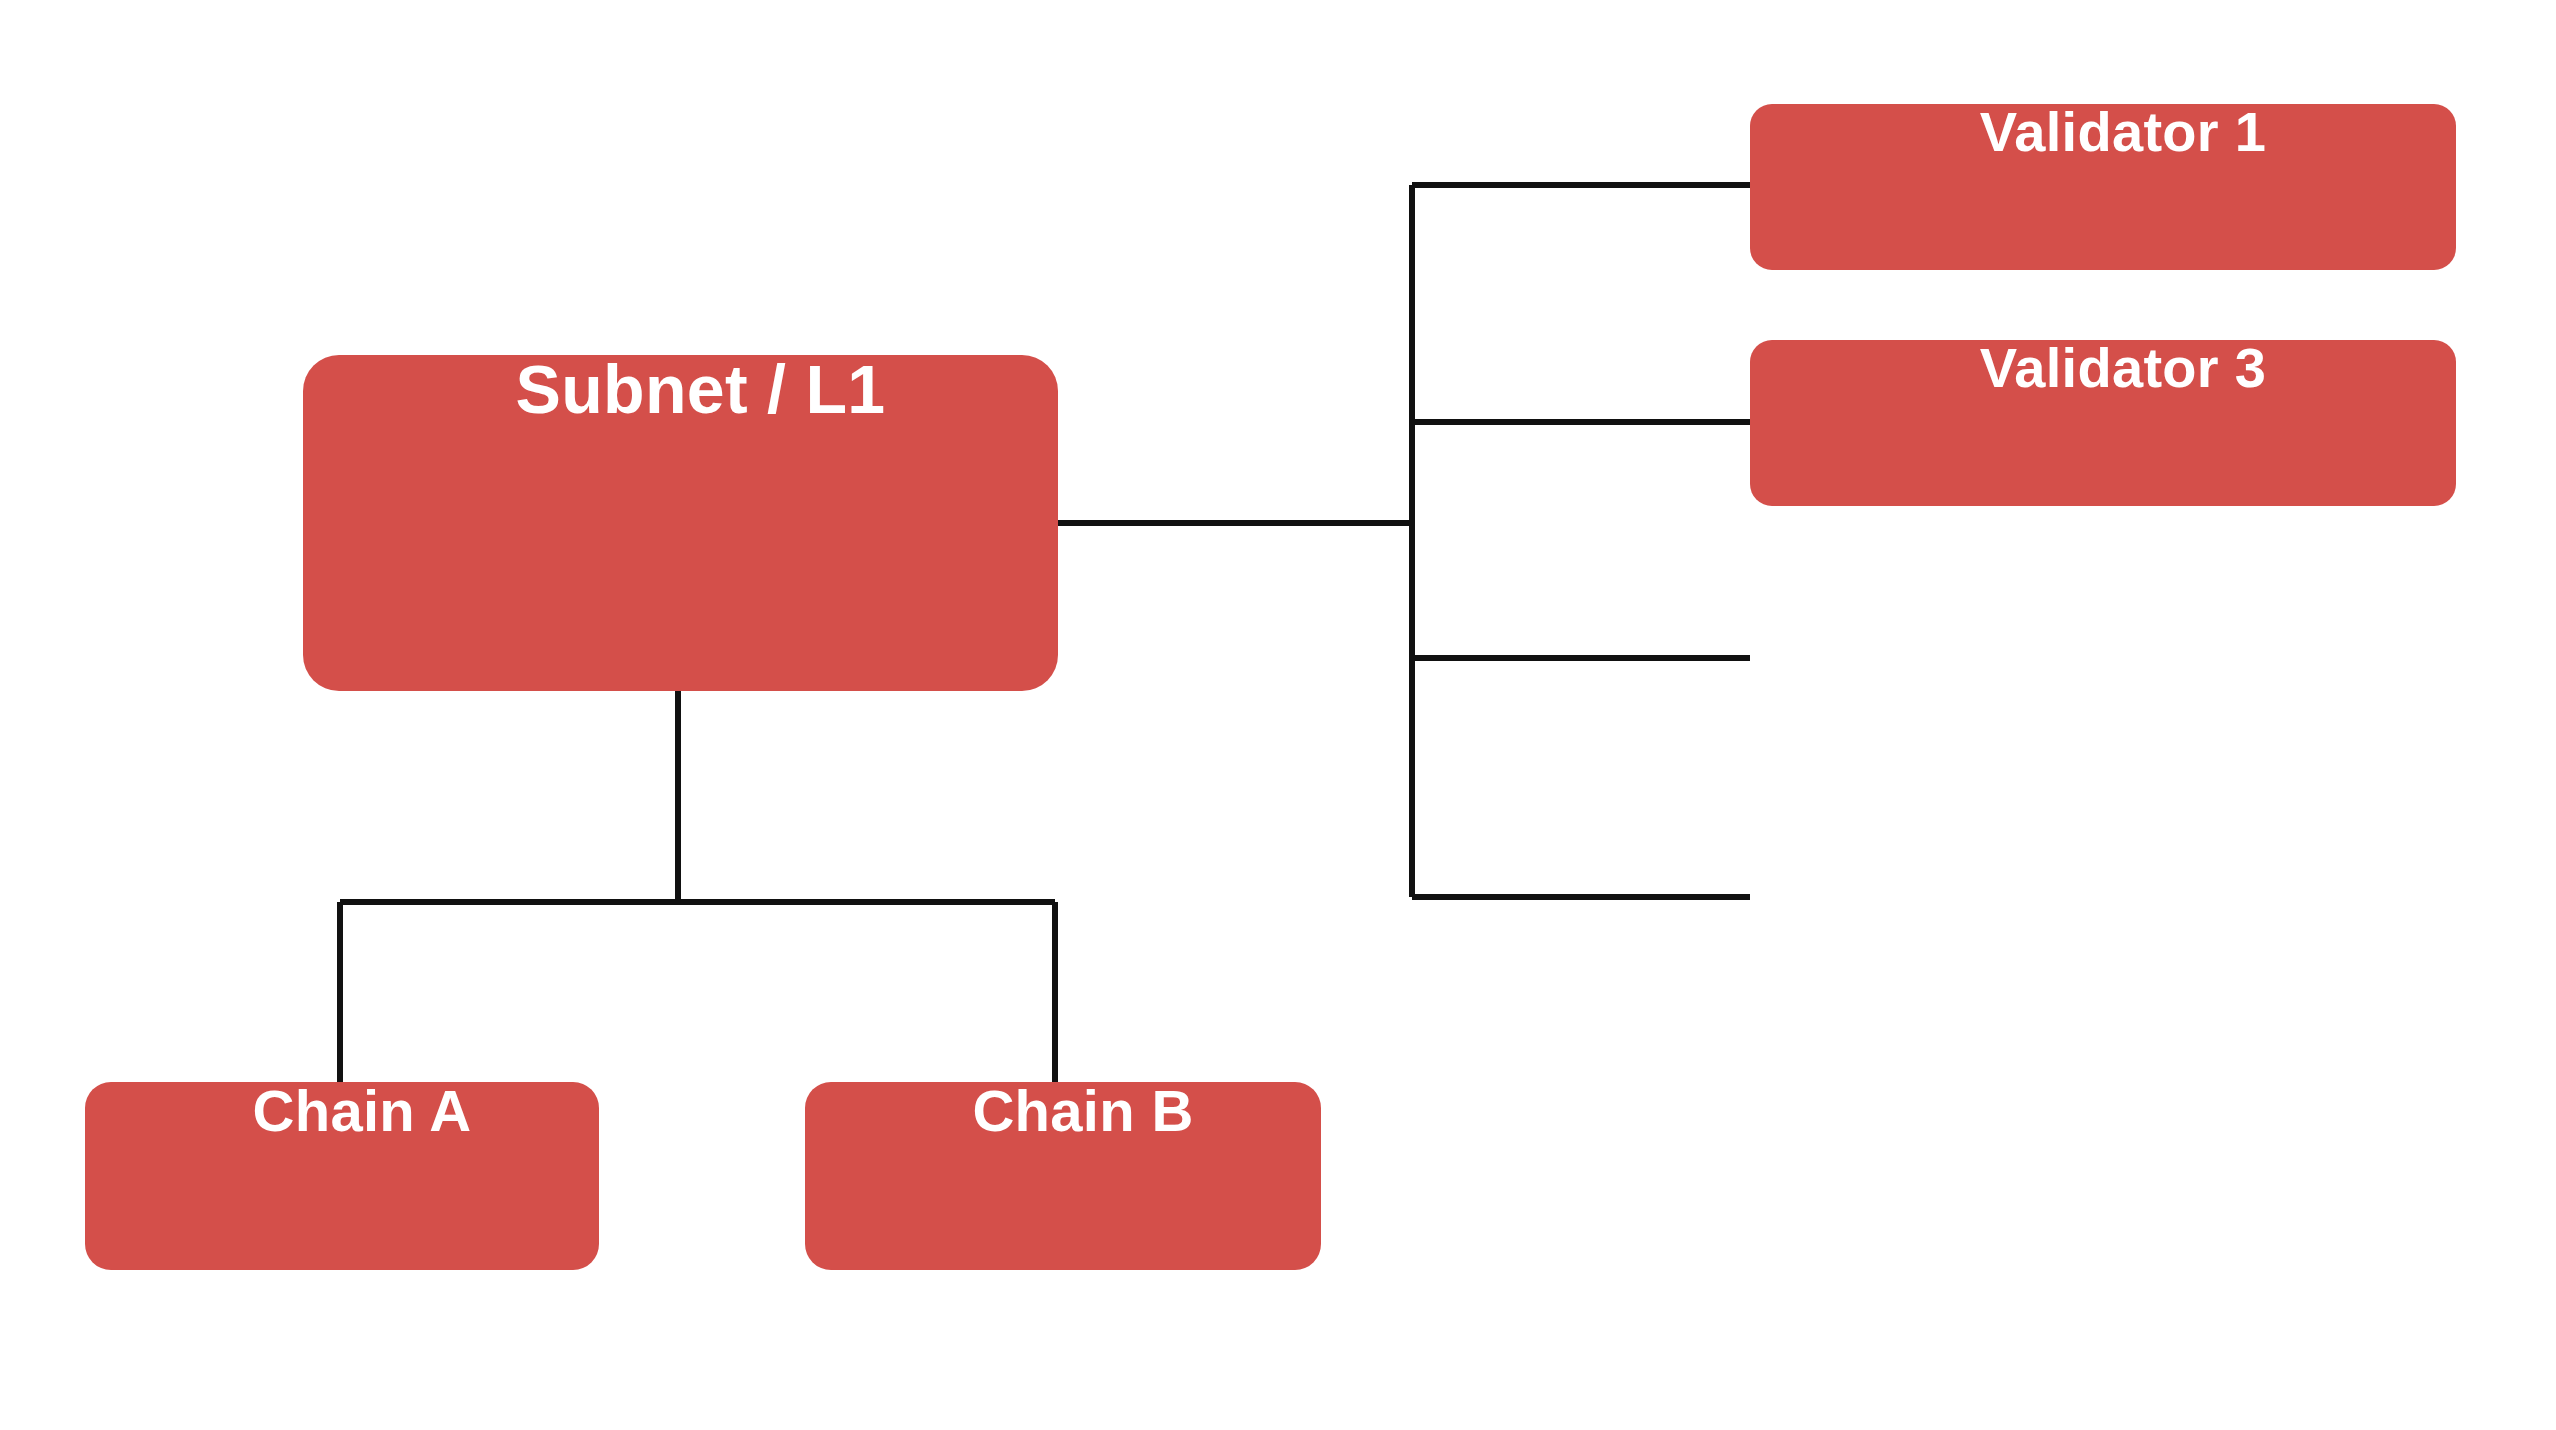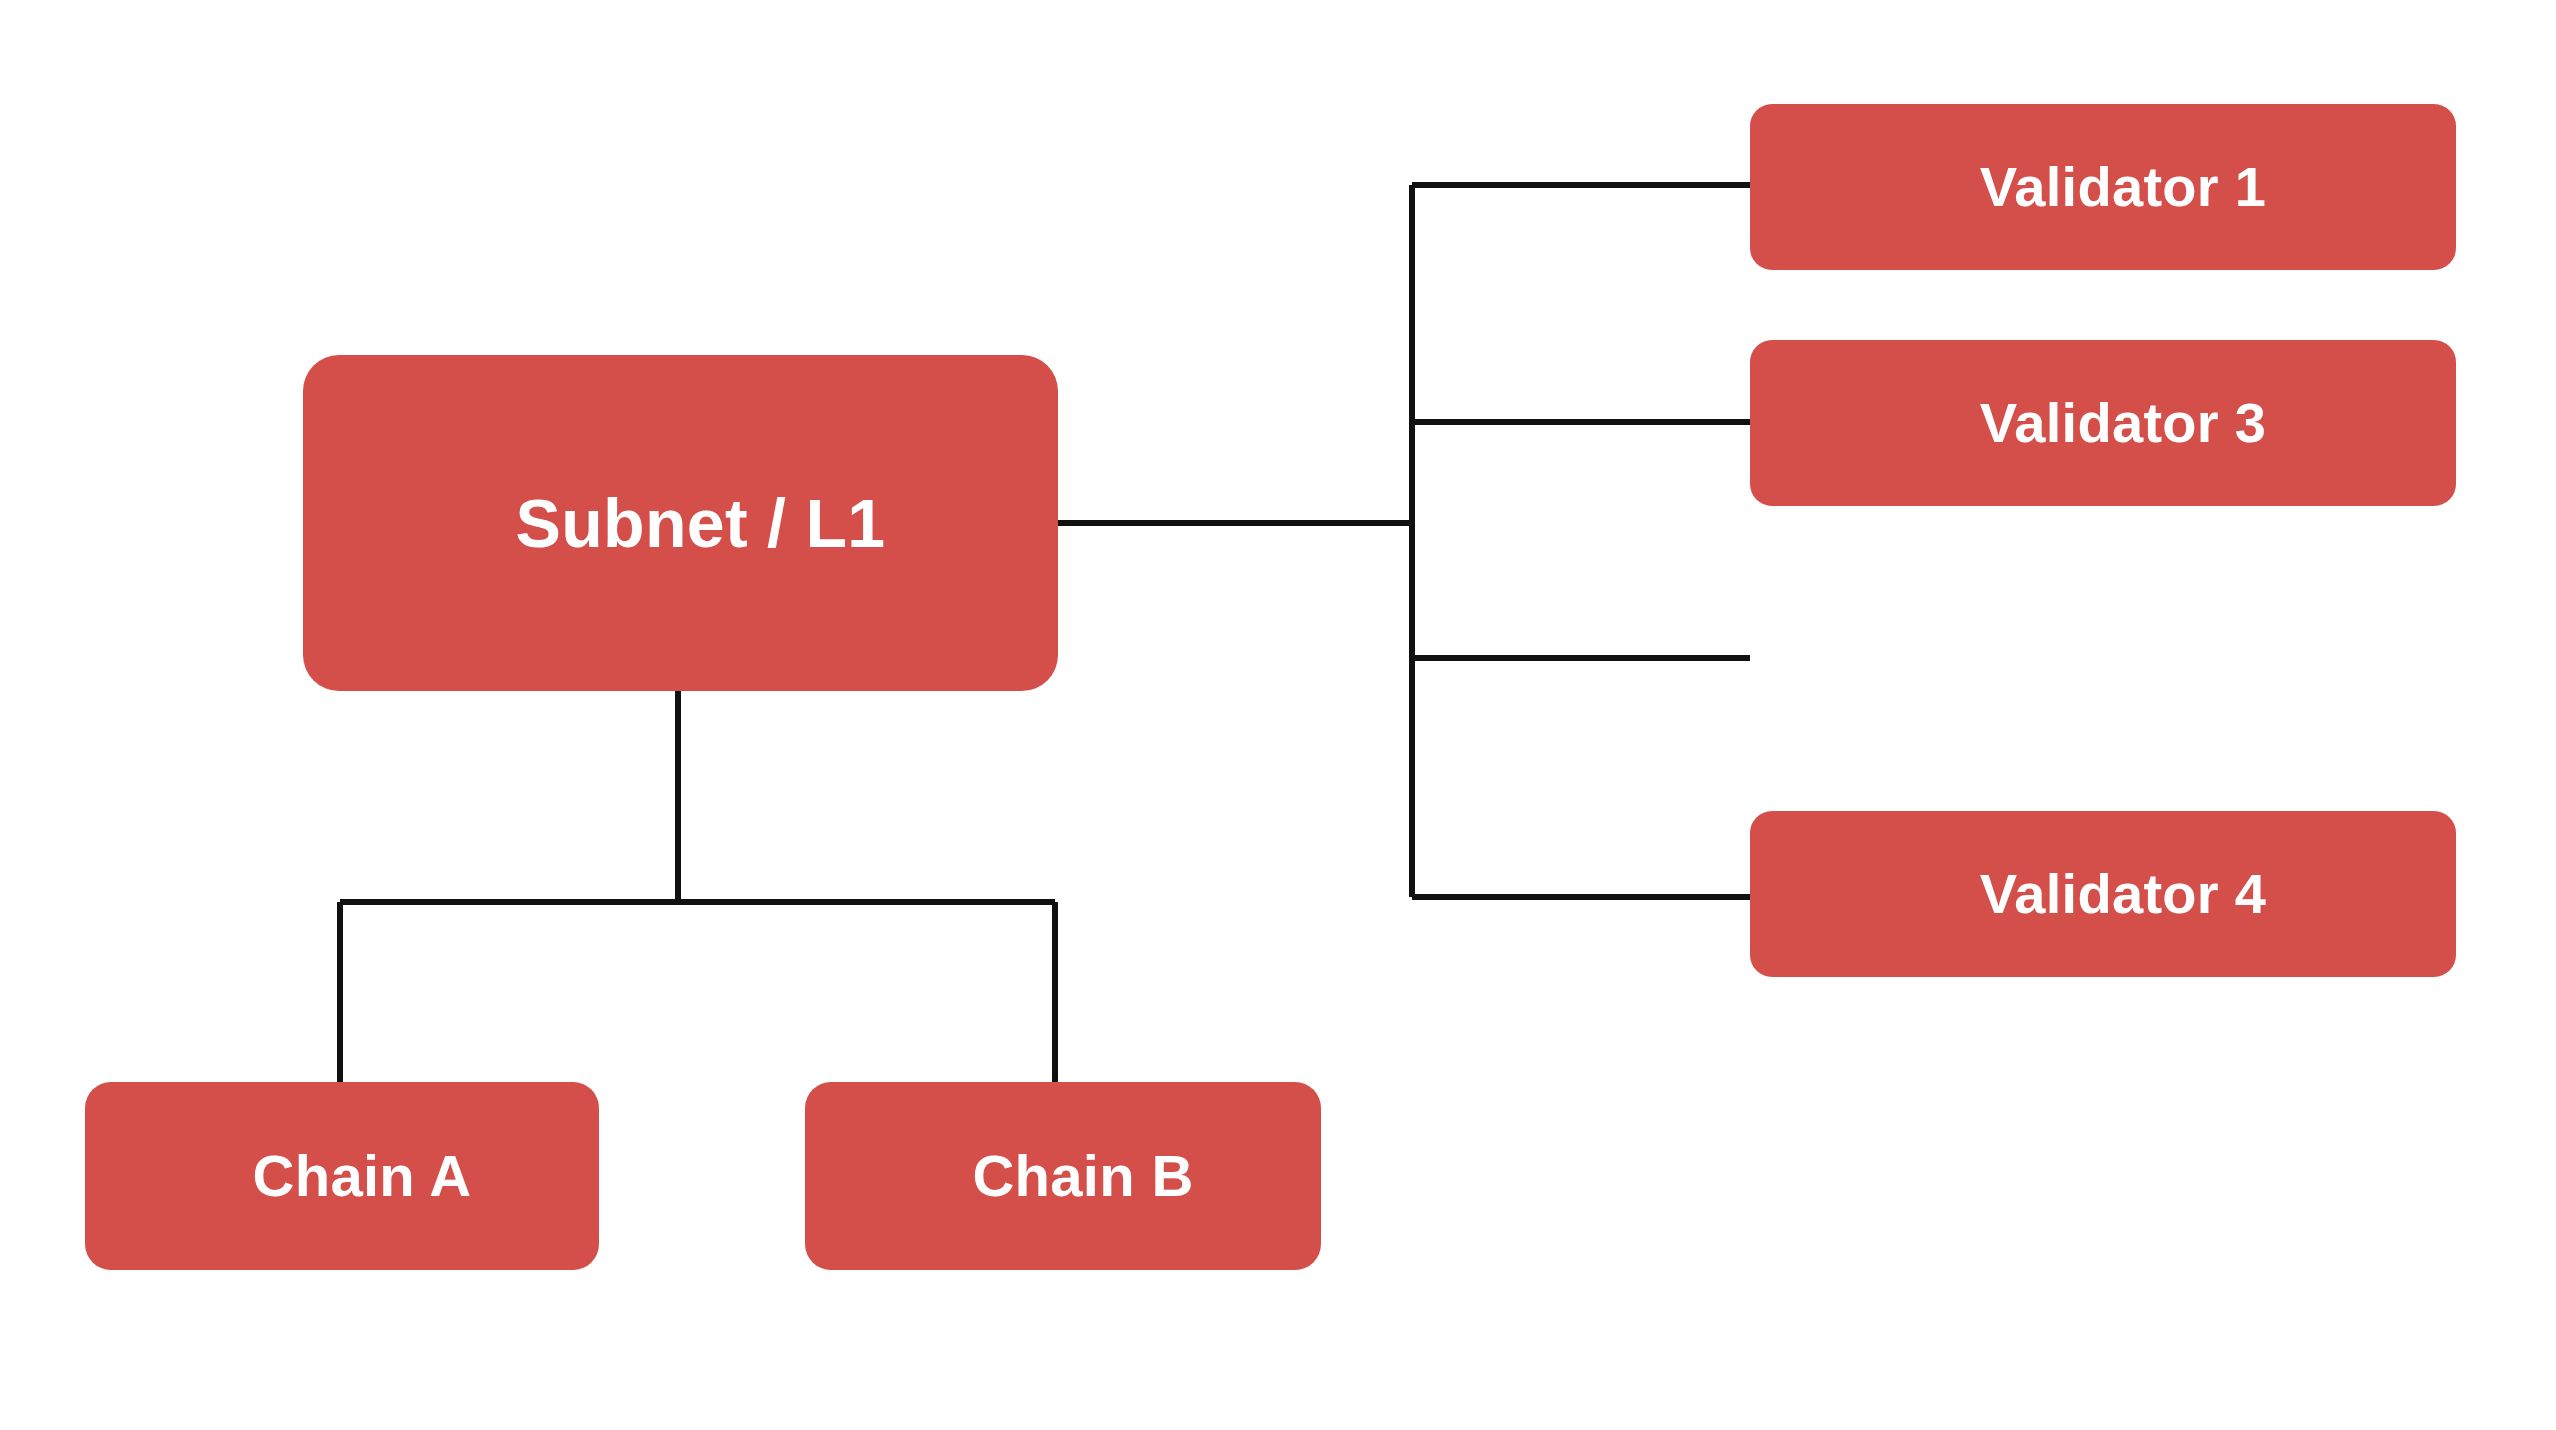--- a/index.html
+++ b/index.html
@@ -23,21 +23,20 @@
     left: 0;
     top: 0;
     width: 2556px;
     height: 1430px;
     pointer-events: none;
   }
   .node {
     position: absolute;
     box-sizing: border-box;
     display: flex;
-    align-items: center;
     justify-content: center;
     background: #d44f4a;
     color: #ffffff;
     font-family: "Liberation Sans", sans-serif;
     font-weight: bold;
     letter-spacing: 0.3px;
     text-align: center;
     user-select: none;
     padding-left: 40px;
   }
@@ -113,23 +112,20 @@
 
   <div class="node node-validator" id="node-validator-1">
     <span class="node-label">Validator 1</span>
   </div>
 
   <div class="node node-validator" id="node-validator-2">
     <span class="node-label">Validator 3</span>
   </div>
 
 
-  <div class="node node-validator" id="node-validator-4">
-    <span class="node-label">Validator 4</span>
-  </div>
 
   <div class="node node-chain" id="node-chain-b">
     <span class="node-label">Chain B</span>
   </div>
 
   <div class="node node-chain" id="node-chain-a">
     <span class="node-label">Chain A</span>
   </div>
 
 </div>

